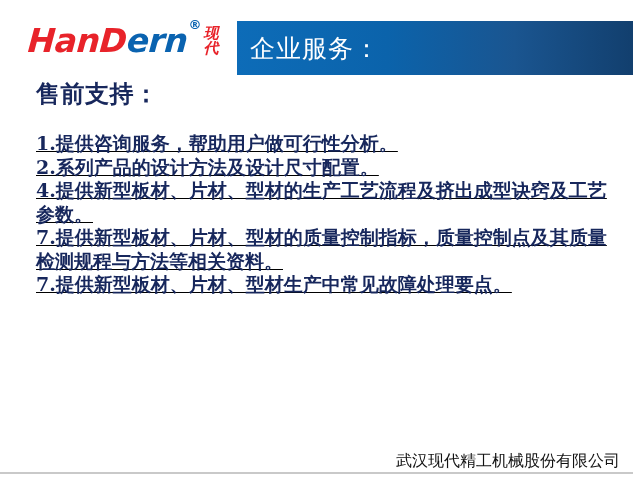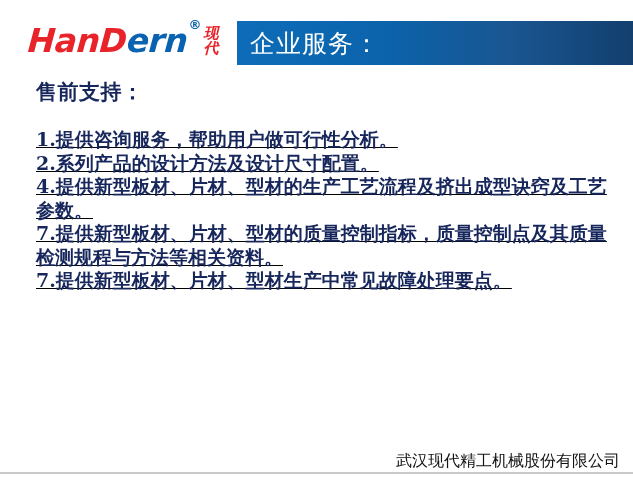--- a/index.html
+++ b/index.html
@@ -66,21 +66,21 @@
     margin-left: 2px;
     margin-top: 1px;
     font-style: italic;
   }
 
   #banner {
     position: absolute;
     left: 237px;
     top: 21px;
     width: 396px;
-    height: 44px;
+    height: 54px;
     background: linear-gradient(to right, #0d6cb8 0%, #0b63ab 38%, #1a5590 70%, #123f6e 100%);
     display: flex;
     align-items: center;
   }
   #banner-title {
     color: #ffffff;
     font-family: "DejaVu Serif", "Liberation Serif", serif;
     font-size: 25px;
     font-weight: normal;
     letter-spacing: 1px;
@@ -92,21 +92,21 @@
   #content {
     position: absolute;
     left: 0;
     top: 70px;
     width: 633px;
   }
 
   #section-heading {
     color: #17275c;
     font-family: "DejaVu Serif", "Liberation Serif", serif;
-    font-size: 21px;
+    font-size: 24px;
     font-weight: bold;
     margin-left: 36px;
     margin-top: 8px;
     letter-spacing: 0.5px;
   }
 
   #item-list {
     margin: 0;
     padding: 0;
     list-style: none;

